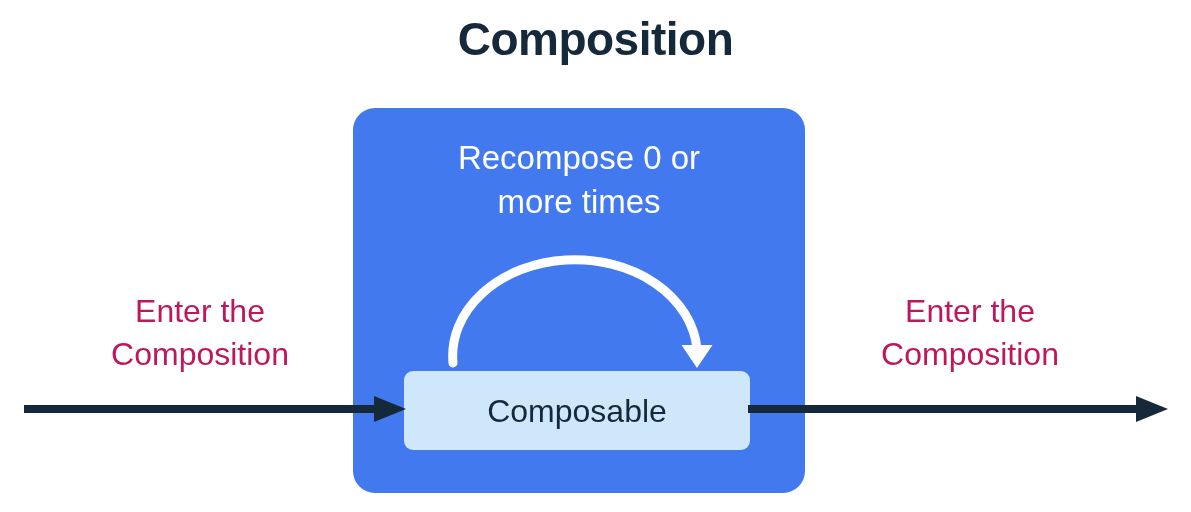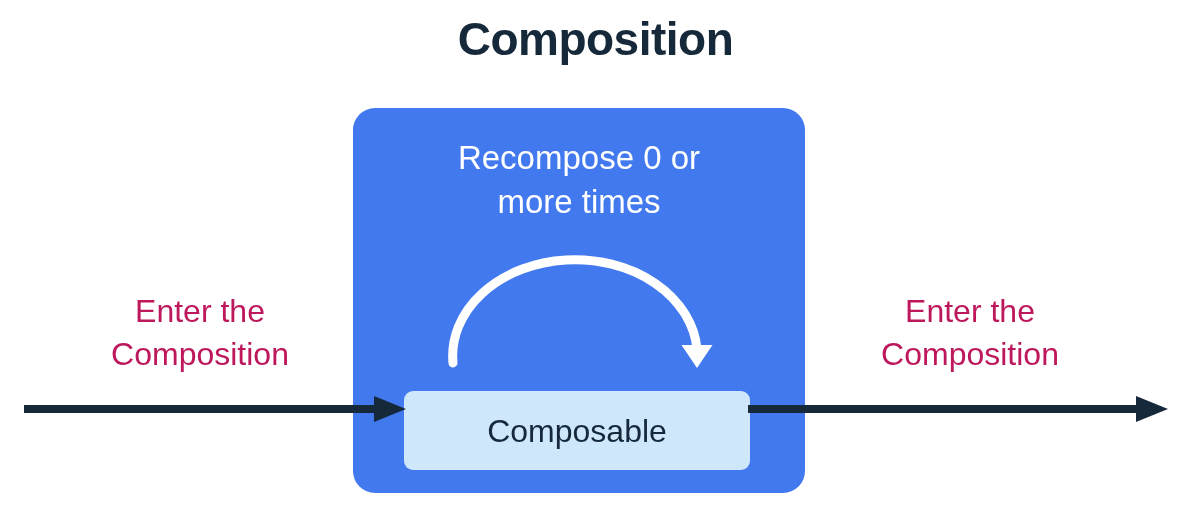--- a/index.html
+++ b/index.html
@@ -73,21 +73,20 @@
     position: absolute;
     left: 404px;
     top: 371px;
     width: 346px;
     height: 79px;
     background: #CFE7FB;
     border-radius: 9px;
     display: flex;
     align-items: center;
     justify-content: center;
-    margin-top: 20px;
   }
   .composable-label {
     color: #15293A;
     font-size: 32px;
     line-height: 1;
     white-space: nowrap;
   }
 
   
   .flow-arrow {

